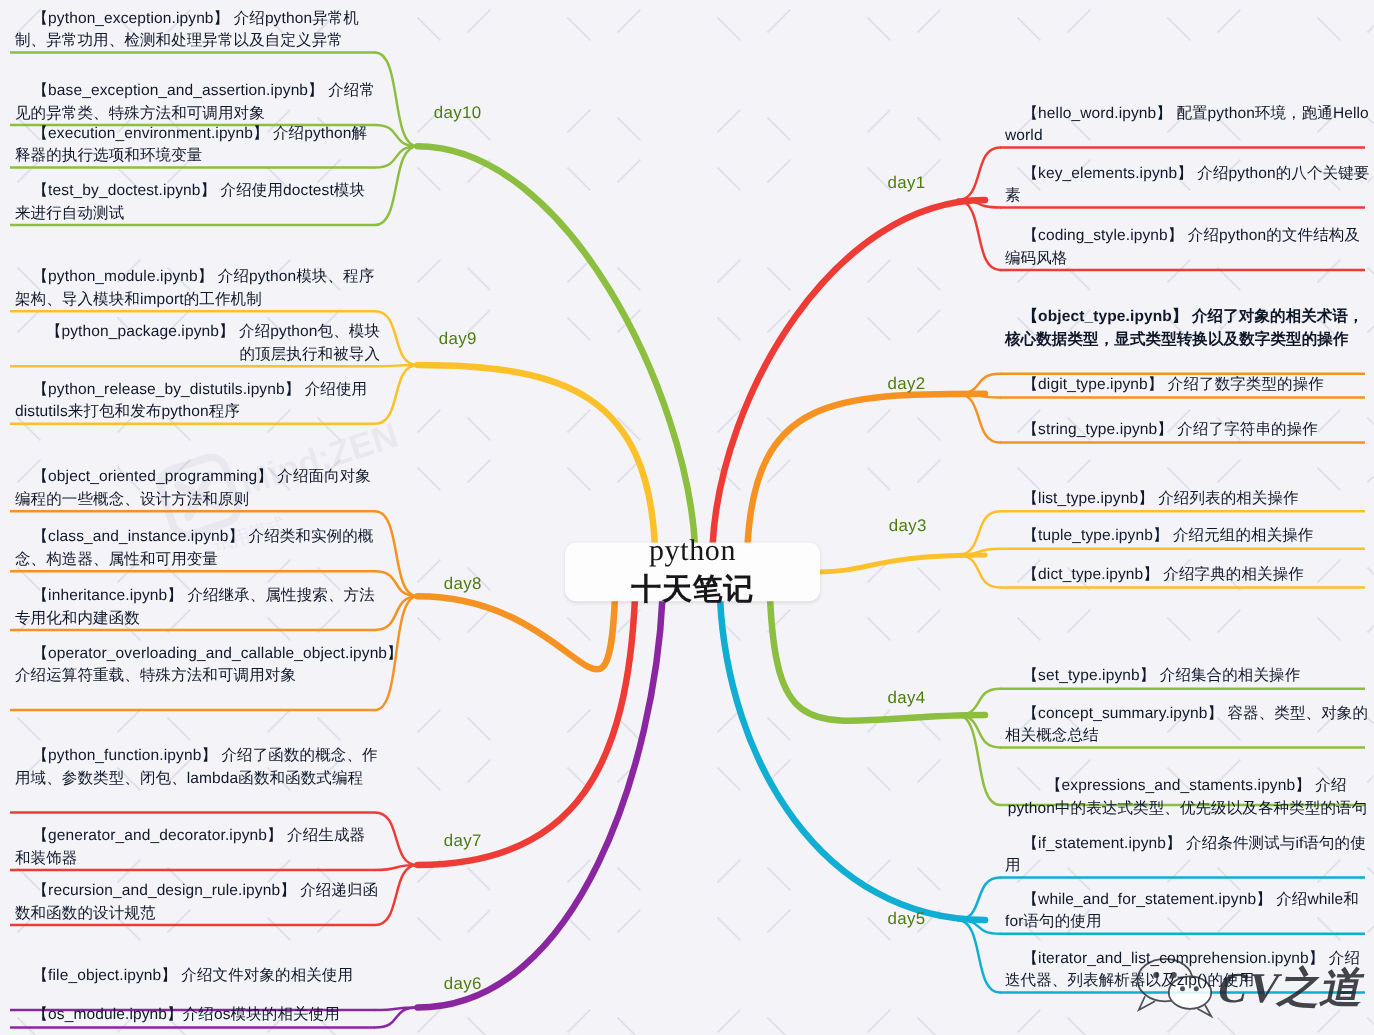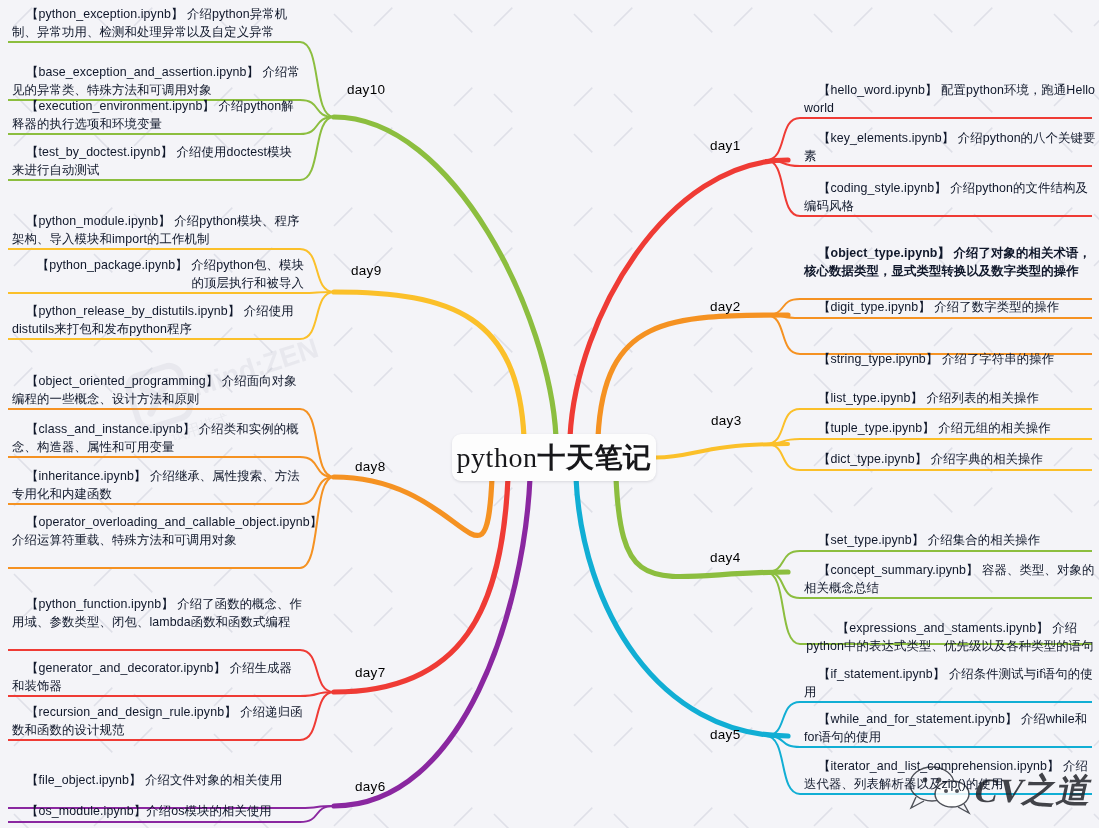--- a/index.html
+++ b/index.html
@@ -17,33 +17,34 @@
     color:#0f172a;
     font-size:12.4px;
     line-height:1.42;
     letter-spacing:0.1px;
     white-space:normal;
   }
   .leaf{padding:2px 0 4px 0;}
   .daylbl{
     position:absolute;
     font-size:13.5px;
-    color:#000000;
+    color:#4d7c0f;
     letter-spacing:.3px;
   }
   #central{
     position:absolute;
     background:#fdfdfd;
     border-radius:9px;
     box-shadow:0 1px 3px rgba(30,30,50,.13);
     display:flex;align-items:center;justify-content:center;
-    font-size:28px;
+    font-size:24px;
     color:#17171a;
     letter-spacing:.5px;
     z-index:5;
+    flex-direction:column;
   }
   #central b{font-weight:700;}
   #central .lat{font-family:"Liberation Serif","DejaVu Serif",serif;font-weight:400;}
   .wm-xmind{
     position:absolute;
     left:118px;top:330px;
     width:220px;height:110px;
     opacity:.13;
     pointer-events:none;
   }
@@ -215,21 +216,21 @@
       <div class="node leaf" style="left: 12px; top: 594px; width: 292px; text-align: left; text-indent: 14px;">【python_function.ipynb】 介绍了函数的概念、作用域、参数类型、闭包、lambda函数和函数式编程</div>
       <div class="node leaf" style="left: 12px; top: 658px; width: 292px; text-align: left; text-indent: 14px;">【generator_and_decorator.ipynb】 介绍生成器和装饰器</div>
       <div class="node leaf" style="left: 12px; top: 702px; width: 292px; text-align: left; text-indent: 14px;">【recursion_and_design_rule.ipynb】 介绍递归函数和函数的设计规范</div>
       <div class="node leaf" style="left: 12px; top: 770px; width: 292px; text-align: left; text-indent: 14px;">【file_object.ipynb】 介绍文件对象的相关使用</div>
       <div class="node leaf" style="left: 12px; top: 801px; width: 292px; text-align: left; text-indent: 14px;">【os_module.ipynb】介绍os模块的相关使用</div>
       <div class="node leaf" style="left: 804px; top: 80px; width: 292px; text-align: left; text-indent: 14px;">【hello_word.ipynb】 配置python环境，跑通Hello world</div>
       <div class="node leaf" style="left: 804px; top: 128px; width: 292px; text-align: left; text-indent: 14px;">【key_elements.ipynb】 介绍python的八个关键要素</div>
       <div class="node leaf" style="left: 804px; top: 178px; width: 292px; text-align: left; text-indent: 14px;">【coding_style.ipynb】 介绍python的文件结构及编码风格</div>
       <div class="node leaf" style="left: 804px; top: 243px; width: 292px; text-align: left; text-indent: 14px; font-weight: bold;">【object_type.ipynb】 介绍了对象的相关术语，核心数据类型，显式类型转换以及数字类型的操作</div>
       <div class="node leaf" style="left: 804px; top: 297px; width: 292px; text-align: left; text-indent: 14px;">【digit_type.ipynb】 介绍了数字类型的操作</div>
-      <div class="node leaf" style="left: 804px; top: 333px; width: 292px; text-align: left; text-indent: 14px; margin-top: 16px;">【string_type.ipynb】 介绍了字符串的操作</div>
+      <div class="node leaf" style="left: 804px; top: 333px; width: 292px; text-align: left; text-indent: 14px;">【string_type.ipynb】 介绍了字符串的操作</div>
       <div class="node leaf" style="left: 804px; top: 388px; width: 292px; text-align: left; text-indent: 14px;">【list_type.ipynb】 介绍列表的相关操作</div>
       <div class="node leaf" style="left: 804px; top: 418px; width: 292px; text-align: left; text-indent: 14px;">【tuple_type.ipynb】 介绍元组的相关操作</div>
       <div class="node leaf" style="left: 804px; top: 449px; width: 292px; text-align: left; text-indent: 14px;">【dict_type.ipynb】 介绍字典的相关操作</div>
       <div class="node leaf" style="left: 804px; top: 530px; width: 292px; text-align: left; text-indent: 14px;">【set_type.ipynb】 介绍集合的相关操作</div>
       <div class="node leaf" style="left: 804px; top: 560px; width: 292px; text-align: left; text-indent: 14px;">【concept_summary.ipynb】 容器、类型、对象的相关概念总结</div>
       <div class="node leaf" style="left: 804px; top: 606px; width: 292px; text-align: center; text-indent: 14px; margin-top: 12px;">【expressions_and_staments.ipynb】 介绍python中的表达式类型、优先级以及各种类型的语句</div>
       <div class="node leaf" style="left: 804px; top: 664px; width: 292px; text-align: left; text-indent: 14px;">【if_statement.ipynb】 介绍条件测试与if语句的使用</div>
       <div class="node leaf" style="left: 804px; top: 709px; width: 292px; text-align: left; text-indent: 14px;">【while_and_for_statement.ipynb】 介绍while和for语句的使用</div>
       <div class="node leaf" style="left: 804px; top: 756px; width: 292px; text-align: left; text-indent: 14px;">【iterator_and_list_comprehension.ipynb】 介绍迭代器、列表解析器以及zip()的使用</div>
     </div>

